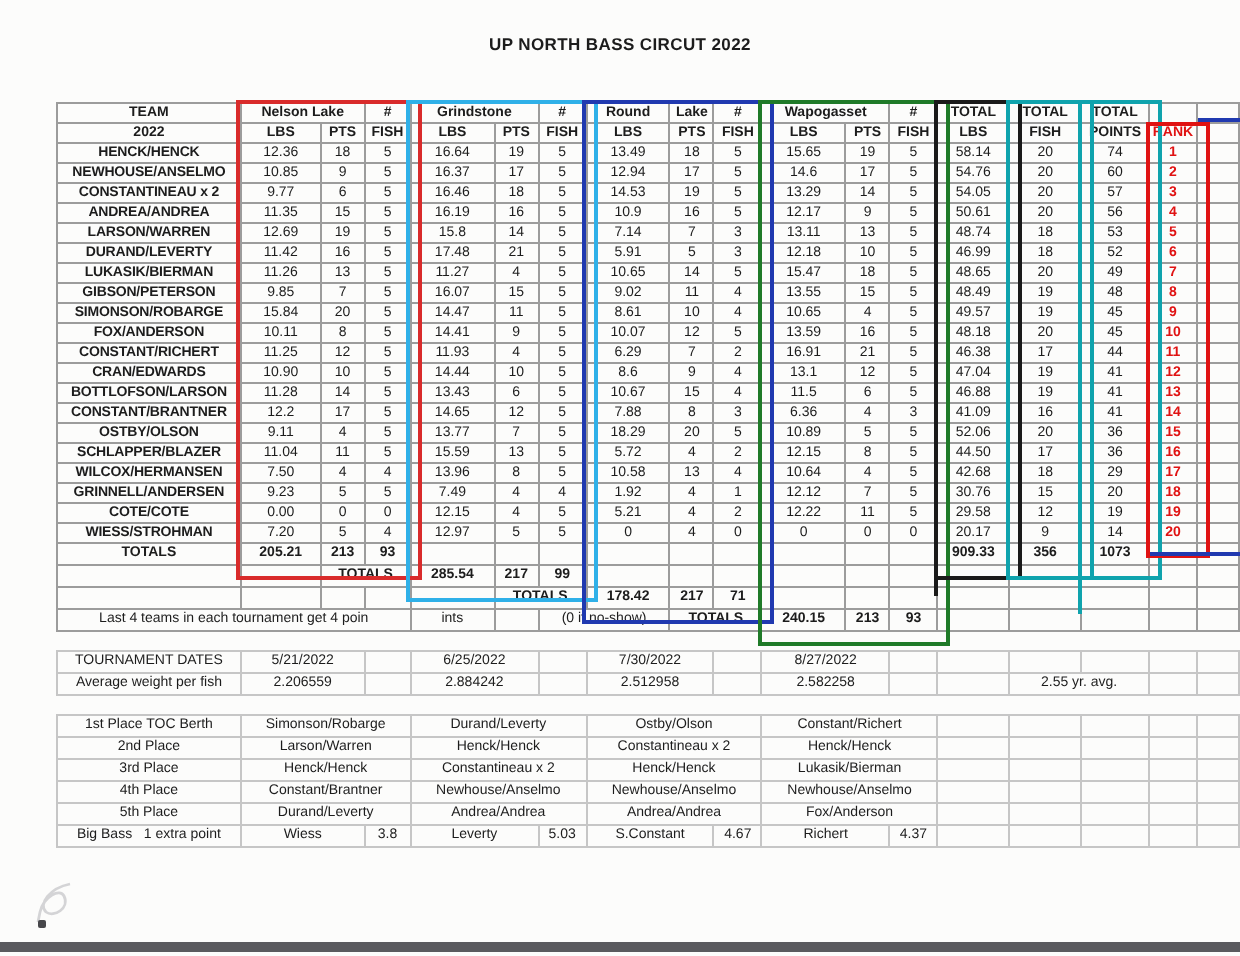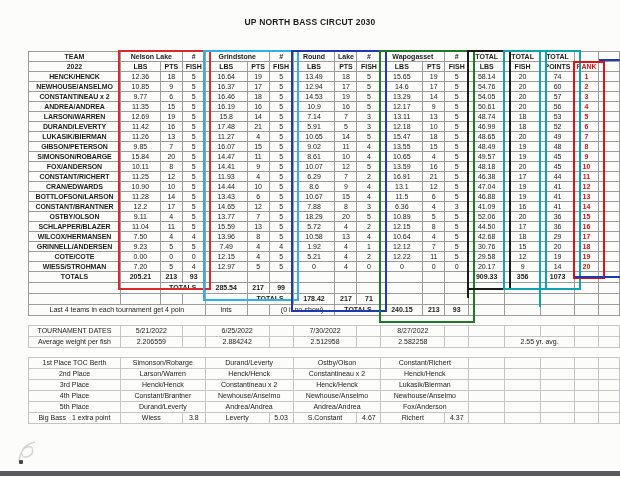--- a/index.html
+++ b/index.html
@@ -44,21 +44,21 @@
   .stub{position:absolute;width:2px;pointer-events:none;}
   .band{position:absolute;left:0;top:471px;width:620px;height:5px;background:#5a5a5e;}
   .dot{position:absolute;left:19px;top:460px;width:4px;height:4px;background:#47474b;border-radius:1px;}
   .scribble{position:absolute;left:13px;top:440px;}
 </style>
 </head>
 <body>
 
 <div class="sheet">
 
-  <div class="title">UP NORTH BASS CIRCUT 2030</div>
+  <div class="title">UP NORTH BASS CIRCUT 2022</div>
 
   <table class="grid">
     <colgroup>
       <col style="width:92px">
         <col style="width:40px">
         <col style="width:22px">
         <col style="width:23px">
       <col style="width:42px">
         <col style="width:22px">
         <col style="width:24px">

